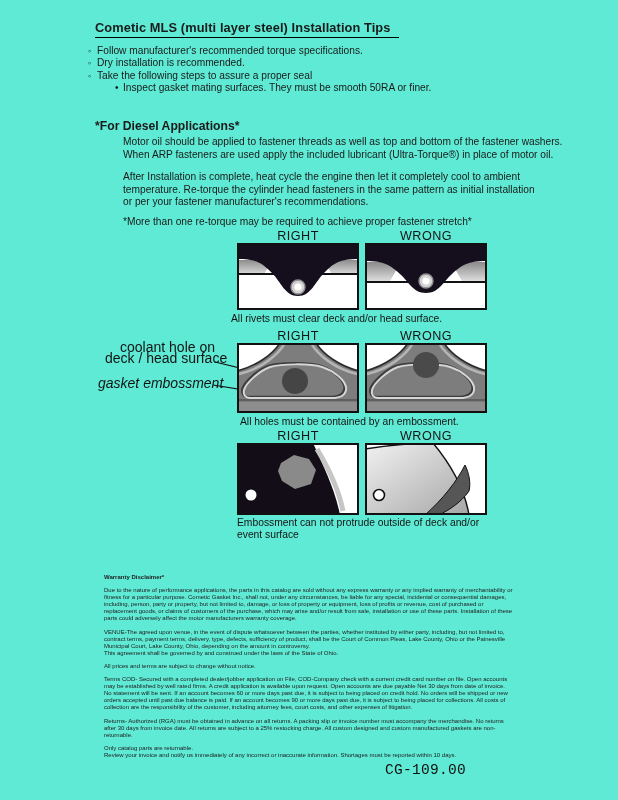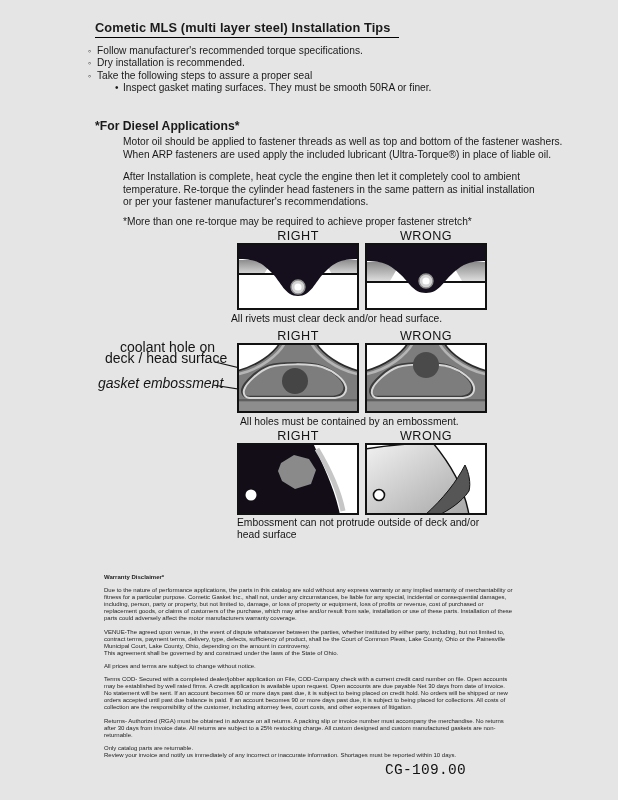--- a/index.html
+++ b/index.html
@@ -1,16 +1,16 @@
 <!DOCTYPE html>
 <html><head>
 <meta charset="utf-8">
 <style>
   html,body{margin:0;padding:0;background:#ffffff;}
-  .page{position:relative;width:618px;height:800px;background:#e5e5e5;
+  .page{position:relative;width:618px;height:800px;background:#5eead4;
         font-family:"Liberation Sans",sans-serif;color:#1a1a1a;overflow:hidden;}
   .abs{position:absolute;}
   .title{font-weight:bold;font-size:12.8px;border-bottom:1.6px solid #000;
          padding:0 8px 2px 0;white-space:nowrap;letter-spacing:0.1px;}
   .tiprow{font-size:10.2px;line-height:12.4px;white-space:nowrap;}
   .tiprow .m{display:inline-block;width:9px;font-size:9px;}
   .tiprow.lvl2{padding-left:27px;}
   .tiprow.lvl2 .m{width:8px;font-size:10px;}
   .sechead{font-weight:bold;font-size:12.2px;white-space:nowrap;text-align:center;}
   .bodyline{font-size:10.2px;line-height:12.6px;white-space:nowrap;padding-left:28px;}
@@ -34,21 +34,21 @@
   <div class="abs" style="left:88px;top:45px;">
     <div class="tiprow"><span class="m">◦</span><span>Follow manufacturer's recommended torque specifications.</span></div>
     <div class="tiprow"><span class="m">◦</span><span>Dry installation is recommended.</span></div>
     <div class="tiprow"><span class="m">◦</span><span>Take the following steps to assure a proper seal</span></div>
     <div class="tiprow lvl2"><span class="m">•</span><span>Inspect gasket mating surfaces.  They must be smooth 50RA or finer.</span></div>
   </div>
 
   <div class="abs sechead" style="left:95px;top:119px;">*For Diesel Applications*</div>
   <div class="abs" style="left:95px;top:136px;">
     <div class="bodyline">Motor oil should be applied to fastener threads as well as top and bottom of the fastener washers.</div>
-    <div class="bodyline">When ARP fasteners are used apply the included lubricant (Ultra-Torque®) in place of liable oil.</div>
+    <div class="bodyline">When ARP fasteners are used apply the included lubricant (Ultra-Torque®) in place of motor oil.</div>
   </div>
   <div class="abs" style="left:95px;top:171px;">
     <div class="bodyline">After Installation is complete, heat cycle the engine then let it completely cool to ambient</div>
     <div class="bodyline">temperature. Re-torque the cylinder head fasteners in the same pattern as initial installation</div>
     <div class="bodyline">or per your fastener manufacturer's recommendations.</div>
   </div>
   <div class="abs bodyline" style="left:95px;top:216px;">*More than one re-torque may be required to achieve proper fastener stretch*</div>
 
   <div class="abs dlabel" style="left:237px;top:229px;">RIGHT</div>
   <div class="abs dlabel" style="left:365px;top:229px;">WRONG</div>
@@ -152,21 +152,21 @@
           <stop offset="1" stop-color="#a6a6a6"></stop>
       </linearGradient>
     </defs>
     <rect width="122" height="72" fill="#ffffff"></rect>
     <path d="M0,6 C26,2 50,0 68,0 C88,24 100,48 104,72 H0 Z" fill="url(#g3w)" stroke="#111111" stroke-width="1.4"></path>
     <path d="M60,72 C78,56 92,38 100,22 C104,30 106,40 104,48 C96,60 82,68 74,72 Z" fill="#565656" stroke="#111111" stroke-width="1"></path>
     <circle cx="14" cy="52" r="5.5" fill="#ffffff" stroke="#111111" stroke-width="1.6"></circle>
     <rect x="1" y="1" width="120" height="70" fill="none" stroke="#111111" stroke-width="2"></rect>
   </svg>
 
-  <div class="abs dcaption" style="left:237px;top:517px;width:250px;">Embossment can not protrude outside of deck and/or head surface</div>
+  <div class="abs dcaption" style="left:237px;top:517px;width:250px;">Embossment can not protrude outside of deck and/or event surface</div>
 
   <div class="abs disc" style="left:104px;top:574px;">
     <div class="dh">Warranty Disclaimer*</div>
     <p>Due to the nature of performance applications, the parts in this catalog are sold without any express warranty or any implied warranty of merchantability or fitness for a particular purpose.  Cometic Gasket Inc., shall not, under any circumstances, be liable for any special, incidental or consequential damages, including, person, party or property, but not limited to, damage, or loss of property or equipment, loss of profits or revenue, cost of purchased or replacement goods, or claims of customers of the purchase, which may arise and/or result from sale, installation or use of these parts.  Installation of these parts could adversely affect the motor manufacturers warranty coverage.</p>
     <p class="attached">VENUE-The agreed upon venue, in the event of dispute whatsoever between the parties, whether instituted by either party, including, but not limited to, contract terms, payment terms, delivery, type, defects, sufficiency of product, shall be the Court of Common Pleas, Lake County, Ohio or the Painesville Municipal Court, Lake County, Ohio, depending on the amount in controversy.</p>
     <p>This agreement shall be governed by and construed under the laws of the State of Ohio.</p>
     <p>All prices and terms are subject to change without notice.</p>
     <p>Terms COD- Secured with a completed dealer/jobber application on File, COD-Company check with a current credit card number on file.  Open accounts may be established by well rated firms.  A credit application is available upon request.  Open accounts are due payable Net 30 days from date of invoice.  No statement will be sent.  If an account becomes 60 or more days past due, it is subject to being placed on credit hold.  No orders will be shipped or new orders accepted until past due balance is paid.  If an account becomes 90 or more days past due, it is subject to being placed for collections.  All costs of collection are the responsibility of the customer, including attorney fees, court costs, and other expenses of litigation.</p>
     <p>Returns- Authorized (RGA) must be obtained in advance on all returns.  A packing slip or invoice number must accompany the merchandise.  No returns after 30 days from invoice date.  All returns are subject to a 25% restocking charge.  All custom designed and custom manufactured gaskets are non-returnable.</p>
     <p class="attached">Only catalog parts are returnable.</p>

